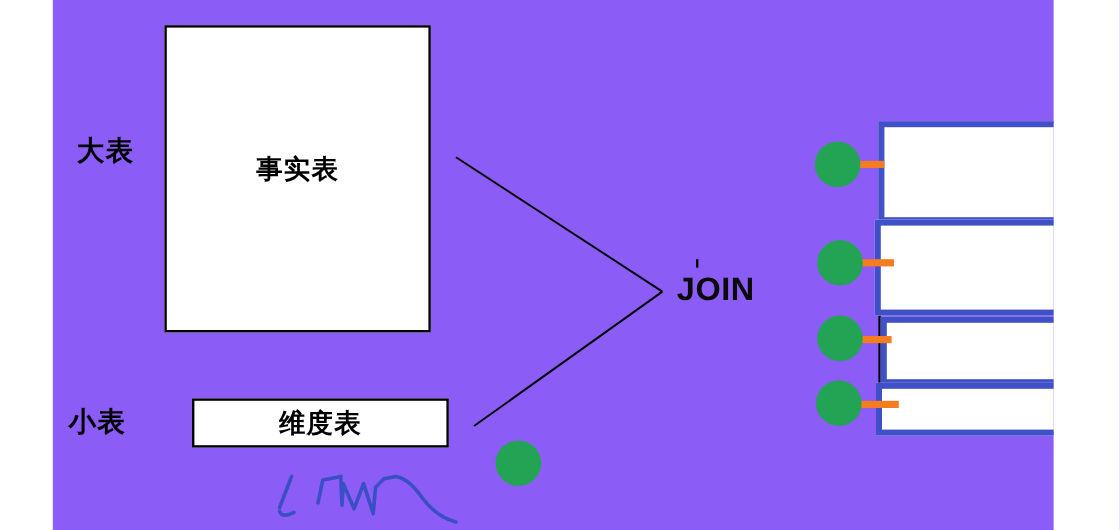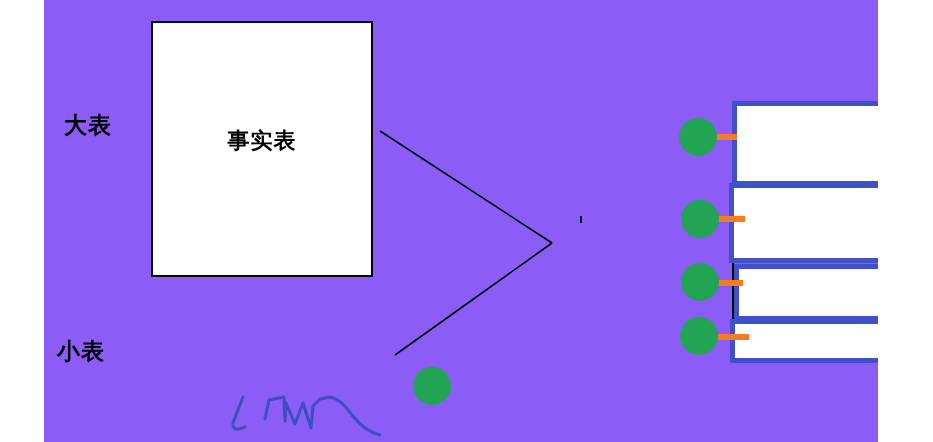--- a/index.html
+++ b/index.html
@@ -104,31 +104,35 @@
 </style>
 </head>
 <body>
 
 <div id="canvas">
 
   <div class="abs side-label" style="left:20px; top:110px;">大表</div>
 
   <div class="abs side-label" style="left:13px; top:336px;">小表</div>
 
-  <div class="abs table-box fact-box" style="left:107px; top:21px; width:222px; height:256px;">
+  <div class="abs table-box fact-box" style="left:93px; top:21px; width:222px; height:256px;">
     <span class="table-label">事实表</span>
   </div>
 
+  <div class="abs table-box" style="left:116px; top:332px; width:214px; height:41px;">
+    <span class="table-label">维度表</span>
+  </div>
 
   <svg class="layer">
     <line x1="336" y1="131" x2="508" y2="243" stroke="#000000" stroke-width="1.6"></line>
     <line x1="351" y1="355" x2="508" y2="243" stroke="#000000" stroke-width="1.6"></line>
   </svg>
 
   <div class="abs join-tick" style="left:536px; top:216px;"></div>
+  <div class="abs join-text" style="left:520px; top:226px;">JOIN</div>
 
   <div class="abs green-dot" style="left:369px; top:367px; width:38px; height:38px;"></div>
 
   <svg class="layer">
     <g fill="none" stroke="#3b4fc4" stroke-width="3" stroke-linecap="round" stroke-linejoin="round">
       <path d="M199,397 L189,423"></path>
       <path d="M189,426 Q191,432 201,427"></path>
       <path d="M221,419 L225,400 L240,397 L241,421 L242,403 L251,424 L259,403 L267,428 L269,406 L276,399 L286,397 Q297,399 308,415 Q320,431 336,435"></path>
     </g>
   </svg>

